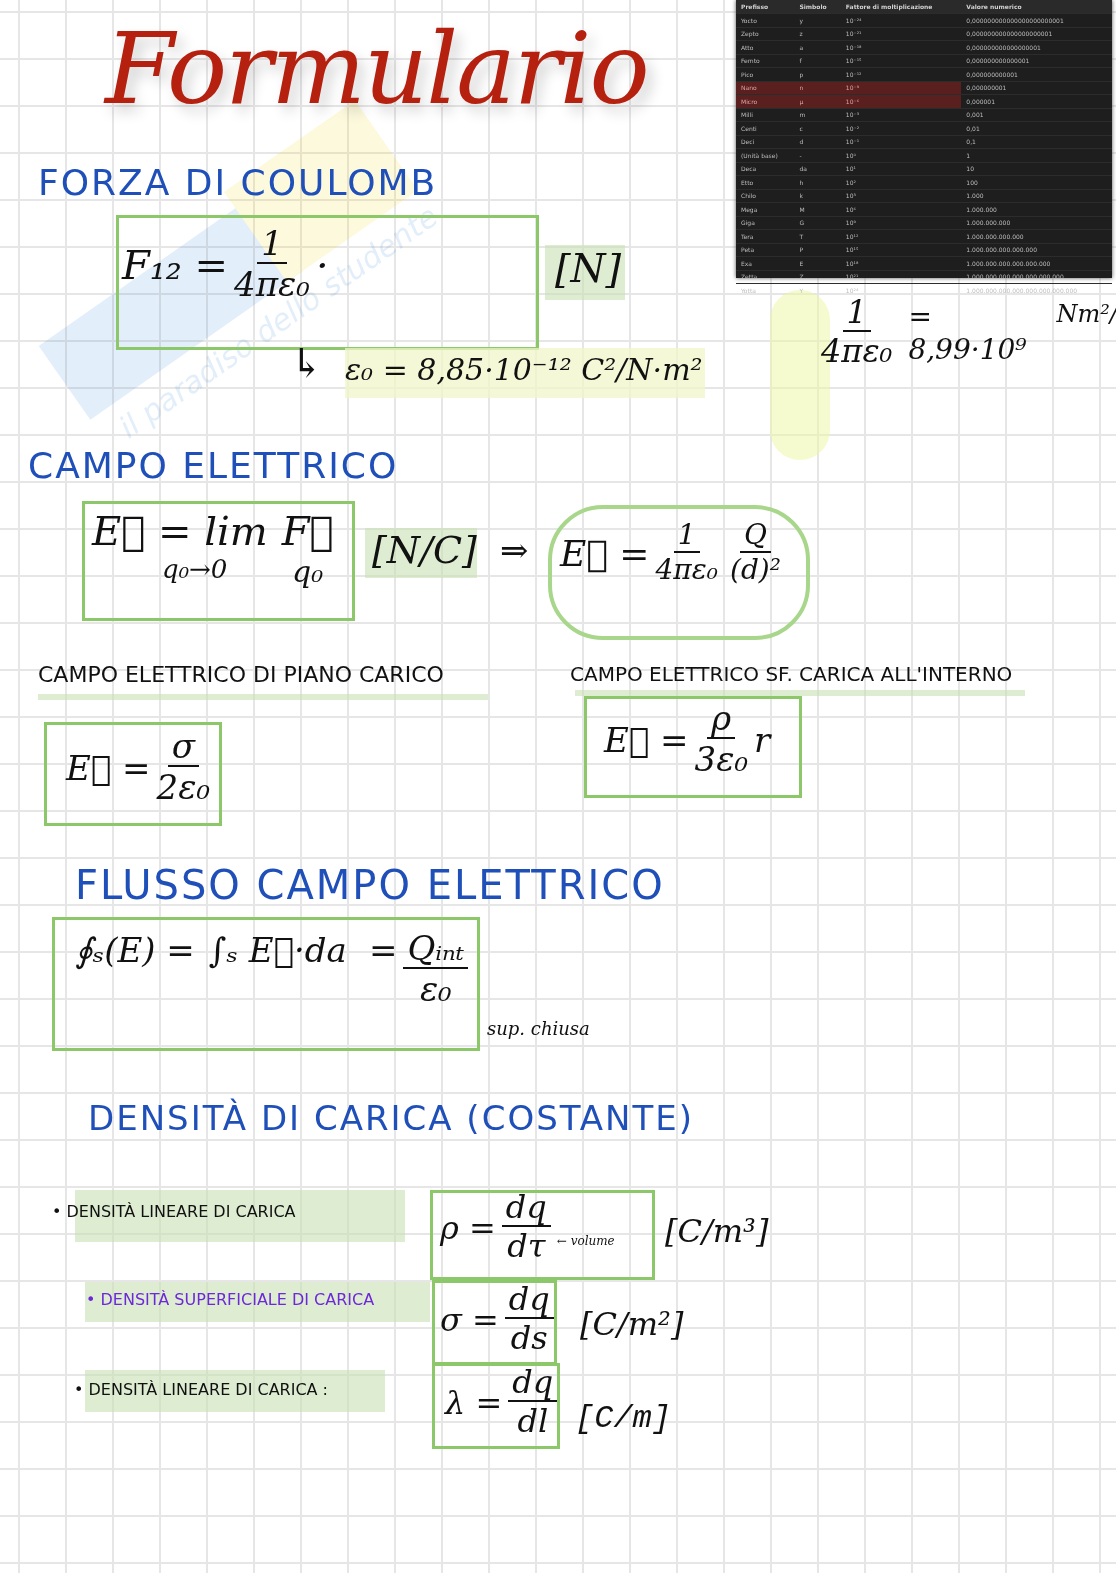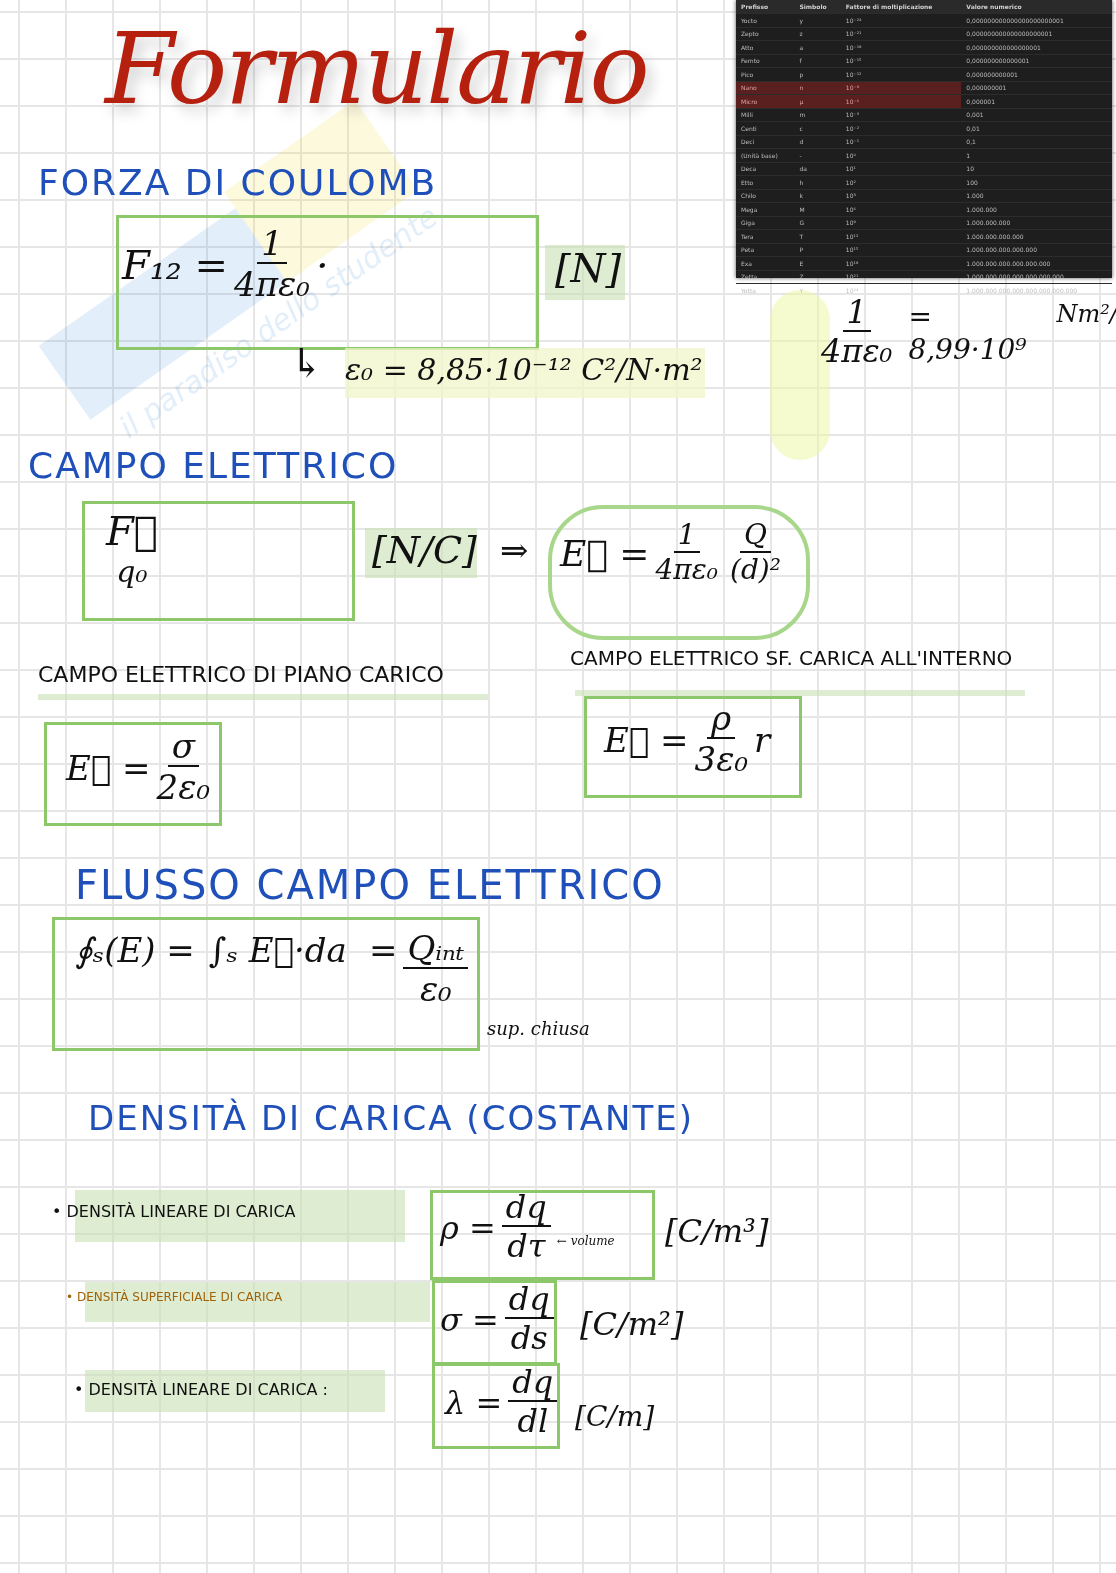--- a/index.html
+++ b/index.html
@@ -216,20 +216,24 @@
   </span>
   <span style="display:flex;margin-left:10px;">
     <span style="font-size:28px;">= 8,99·10⁹</span>
     <span style="font-size:24px;margin-left:30px;">Nm²/C²</span>
   </span>
 </div>
 
 <div class="abs blue" style="left:28px;top:445px;font-size:36px;">CAMPO ELETTRICO</div>
 <div class="box" style="left:82px;top:501px;width:273px;height:120px;"></div>
 <div class="abs hand" style="left:92px;top:508px;font-size:40px;display:flex;align-items:flex-start;">
+  <span style="display:flex;flex-direction:column;">
+    <span>E⃗ = lim</span>
+    <span style="font-size:26px;margin-left:70px;">q₀→0</span>
+  </span>
   <span style="display:flex;flex-direction:column;margin-left:14px;align-items:center;">
     <span>F⃗</span>
     <span style="font-size:30px;">q₀</span>
   </span>
 </div>
 <div class="hl" style="left:365px;top:528px;width:112px;height:50px;"></div>
 <div class="abs hand" style="left:372px;top:528px;font-size:38px;">[N/C]</div>
 <div class="abs hand" style="left:500px;top:530px;font-size:34px;">⇒</div>
 <div class="abs" style="left:548px;top:505px;width:262px;height:135px;border:4px solid #a8d68a;border-radius:55px;box-sizing:border-box;"></div>
 <div class="abs hand" style="left:560px;top:520px;font-size:36px;display:flex;align-items:center;">
@@ -248,21 +252,21 @@
 <div class="hl" style="left:38px;top:694px;width:450px;height:6px;"></div>
 <div class="box" style="left:44px;top:722px;width:178px;height:104px;"></div>
 <div class="abs hand" style="left:66px;top:728px;font-size:34px;display:flex;align-items:center;">
   <span>E⃗ =</span>
   <span class="frac">
     <span class="num">σ</span>
     <span class="den">2ε₀</span>
   </span>
 </div>
 
-<div class="abs hand" style="left:570px;top:646px;font-size:20px;font-style:normal;font-family:'DejaVu Sans',sans-serif;">CAMPO ELETTRICO SF. CARICA ALL'INTERNO</div>
+<div class="abs hand" style="left:570px;top:662px;font-size:20px;font-style:normal;font-family:'DejaVu Sans',sans-serif;">CAMPO ELETTRICO SF. CARICA ALL'INTERNO</div>
 <div class="hl" style="left:575px;top:690px;width:450px;height:6px;"></div>
 <div class="box" style="left:584px;top:696px;width:218px;height:102px;"></div>
 <div class="abs hand" style="left:604px;top:700px;font-size:34px;display:flex;align-items:center;">
   <span>E⃗ =</span>
   <span class="frac">
     <span class="num">ρ</span>
     <span class="den">3ε₀</span>
   </span>
   <span>r</span>
 </div>
@@ -289,34 +293,34 @@
   <span>ρ =</span>
   <span class="frac">
     <span class="num">dq</span>
     <span class="den">dτ</span>
   </span>
   <span style="font-size:12px;align-self:flex-end;margin-bottom:18px;">← volume</span>
 </div>
 <div class="abs hand" style="left:665px;top:1212px;font-size:32px;">[C/m³]</div>
 
 <div class="hl" style="left:85px;top:1282px;width:345px;height:40px;"></div>
-<div class="abs" style="left:66px;top:1290px;font-size:12px;color:#a16207;">• DENSITÀ SUPERFICIALE DI CARICA</div>
+<div class="abs" style="left:66px;top:1290px;font-size:16px;color:#6d28d9;padding-left:20px;">• DENSITÀ SUPERFICIALE DI CARICA</div>
 <div class="box" style="left:432px;top:1280px;width:125px;height:85px;"></div>
 <div class="abs hand" style="left:440px;top:1282px;font-size:32px;display:flex;align-items:center;">
   <span>σ =</span>
   <span class="frac">
     <span class="num">dq</span>
     <span class="den">ds</span>
   </span>
 </div>
 <div class="abs hand" style="left:580px;top:1305px;font-size:32px;">[C/m²]</div>
 
 <div class="hl" style="left:85px;top:1370px;width:300px;height:42px;"></div>
 <div class="abs" style="left:74px;top:1380px;font-size:16px;color:#111;">• DENSITÀ LINEARE DI CARICA :</div>
 <div class="box" style="left:432px;top:1363px;width:128px;height:86px;"></div>
 <div class="abs hand" style="left:445px;top:1365px;font-size:32px;display:flex;align-items:center;">
   <span>λ =</span>
   <span class="frac">
     <span class="num">dq</span>
     <span class="den">dl</span>
   </span>
 </div>
-<div class="abs hand" style="left:575px;top:1400px;font-size:28px;">[C/m]</div>
+<div class="abs hand" style="left:575px;top:1400px;font-size:32px;font-family:Liberation Mono, monospace;">[C/m]</div>
 
 </body></html>

